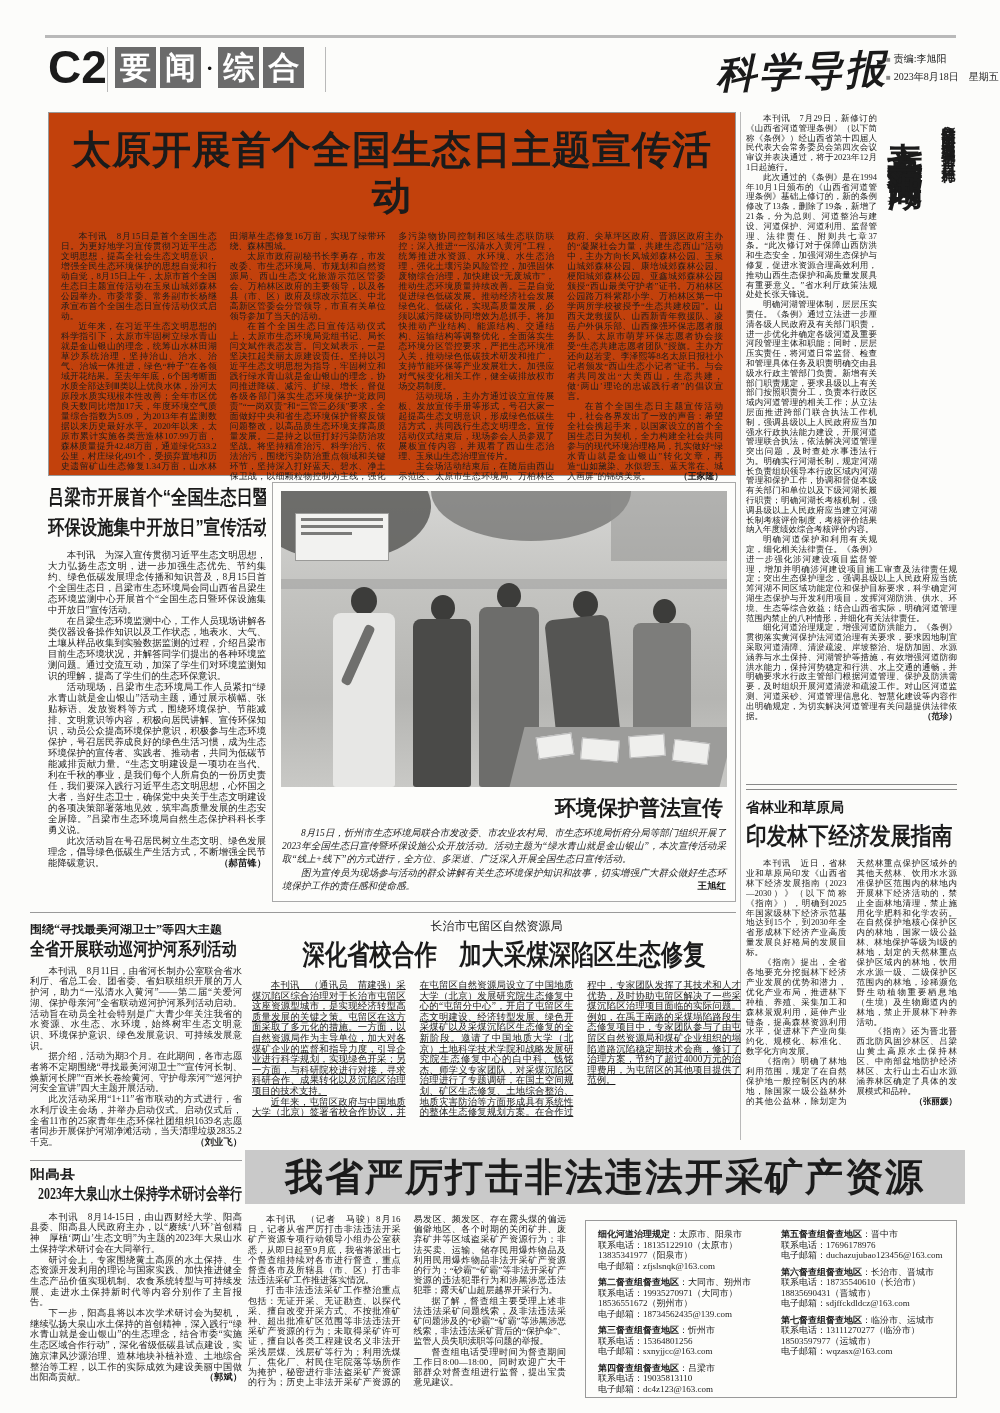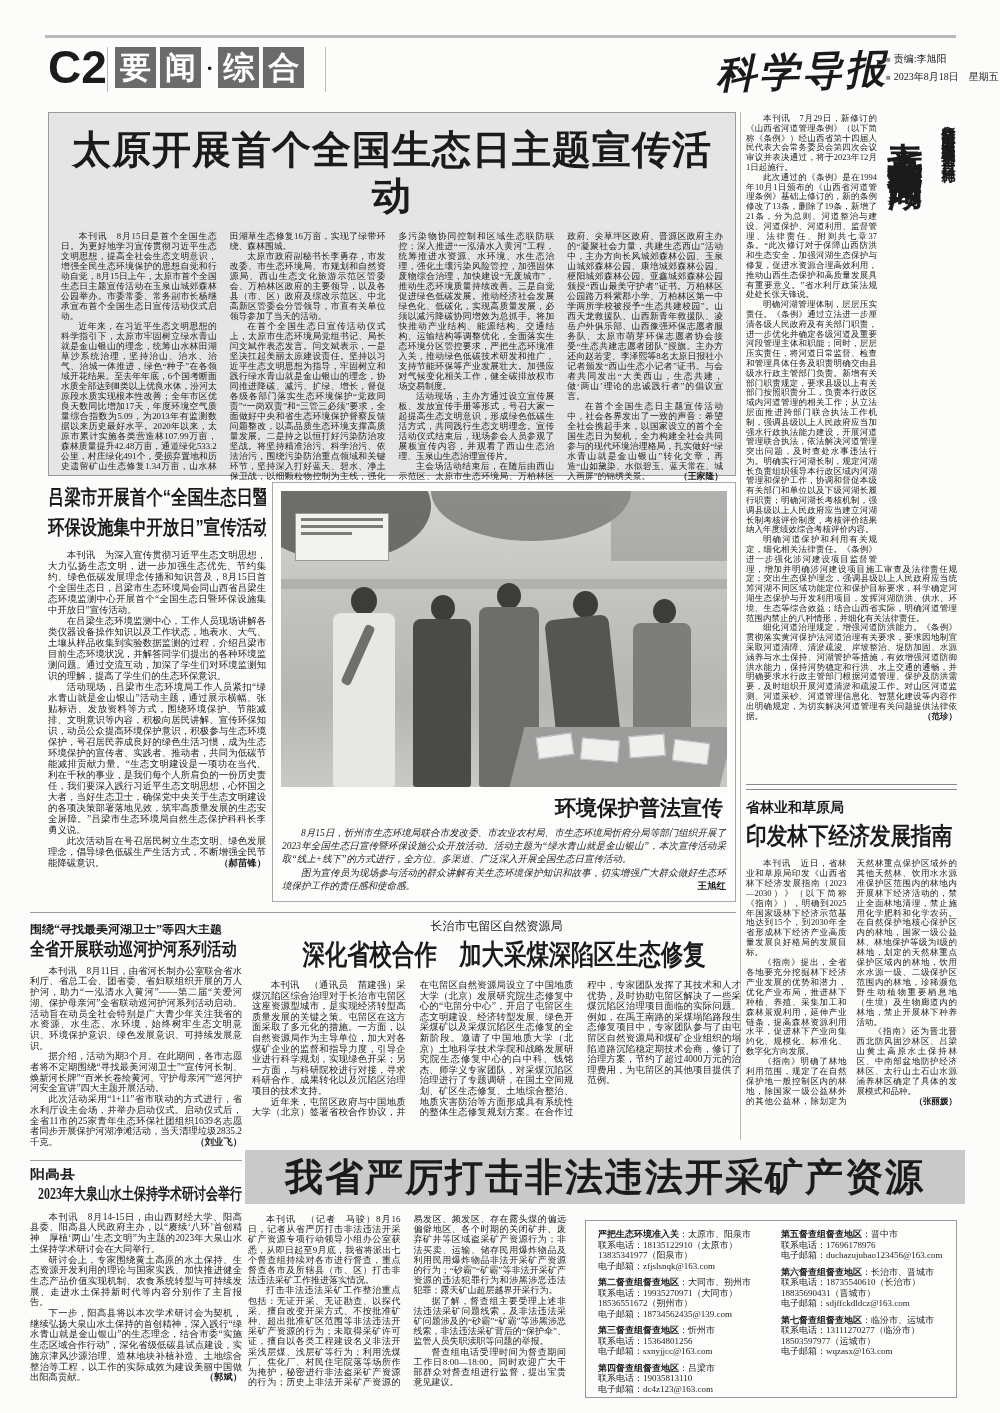--- a/index.html
+++ b/index.html
@@ -15,21 +15,21 @@
   .sec-dot{font-size:22px;font-weight:bold;color:#111;margin:0 1px;}
   .masthead{font-family:"DejaVu Serif",serif;font-style:italic;font-weight:bold;font-size:40px;
             letter-spacing:3px;transform:rotate(-2deg);color:#1a1a1a;}
   .issue-info{font-size:10px;line-height:17px;color:#222;white-space:nowrap;}
   .sq{color:#8a8a8a;font-size:8px;margin-right:3px;}
   
   .body-txt p{margin:0;text-indent:2em;text-align:justify;}
   .byl{float:right;font-weight:bold;}
   .cond{display:inline-block;transform-origin:0 50%;white-space:nowrap;}
   
-  .tai-box{border:1px solid #9a9a9a;padding:6px 12px;box-sizing:border-box;background:#e5e5e5;}
+  .tai-box{border:1px solid #9a9a9a;padding:6px 12px;box-sizing:border-box;background:#c2410c;}
   .tai-head{font-family:"Liberation Sans",sans-serif;font-weight:bold;font-size:39px;line-height:46px;
             text-align:center;margin:8px 0 12px;letter-spacing:1px;}
   .tai-body{column-count:4;column-gap:13px;height:282px;overflow:hidden;font-size:8.8px;line-height:10px;}
   
   .qz{overflow:hidden;font-size:8.5px;line-height:9.8px;}
   .qz-float{float:right;width:74px;height:448px;position:relative;margin-left:6px;}
   .qz-vhead{position:absolute;left:0;top:2;writing-mode:vertical-rl;font-family:"Liberation Sans",sans-serif;
             font-weight:bold;font-size:35px;letter-spacing:3px;line-height:44px;}
   .qz-vsub{position:absolute;right:0;top:4;writing-mode:vertical-rl;font-size:14px;font-weight:bold;
            letter-spacing:2px;line-height:18px;}
@@ -70,21 +70,21 @@
   .yg{overflow:hidden;font-size:9.3px;line-height:10.7px;}
   .yg-kicker{font-size:15px;font-weight:bold;margin:0 0 4px;}
   .yg-head{font-weight:bold;font-size:16px;line-height:22px;margin:0 8px 7px;}
   .yg-head .cond{transform:scaleX(0.75);}
   
   .sh{overflow:hidden;}
   .sh-kicker{font-size:12px;text-align:center;margin:0 0 3px;}
   .sh-head{font-family:"Liberation Sans",sans-serif;font-weight:bold;font-size:28px;line-height:34px;
            text-align:center;margin:0 0 8px;}
   .sh-head .cond{transform-origin:50% 50%;transform:scaleX(0.8);}
-  .sh-body{column-count:3;column-gap:14px;height:158px;overflow:hidden;font-size:9.4px;line-height:10.6px;}
+  .sh-body{column-count:3;column-gap:14px;height:158px;overflow:hidden;font-size:9.4px;line-height:10.6px;text-decoration:underline;}
   
   .kc-band{background:#c9c9c9;text-align:center;}
   .kc-headline{font-family:"Liberation Sans",sans-serif;font-weight:bold;font-size:38px;line-height:54px;letter-spacing:2px;}
   .kc-body{column-count:2;column-gap:13px;height:199px;overflow:hidden;font-size:9px;line-height:10.2px;}
   .contact-box{border:1px solid #999;box-sizing:border-box;padding:8px 12px;display:flex;gap:20px;
                font-size:9px;line-height:10.5px;overflow:hidden;background:#fdfdfb;}
   .contact-col{flex:1;}
   .c-entry{margin-bottom:6px;}
   .c-entry div:empty{display:none;}
   .c-label{font-weight:bold;}
@@ -234,21 +234,21 @@
   <div class="abs kc-body body-txt" style="left:248px;top:1214px;width:318px;">
     <p>本刊讯　（记者　马骏）8月16日，记者从省严厉打击非法违法开采矿产资源专项行动领导小组办公室获悉，从即日起至9月底，我省将派出七个督查组持续对各市进行督查，重点督查各市及所辖县（市、区）打击非法违法采矿工作推进落实情况。</p>
     <p>打击非法违法采矿工作整治重点包括：无证开采、无证勘查、以探代采、擅自改变开采方式、不按批准矿种、超出批准矿区范围等非法违法开采矿产资源的行为；未取得采矿许可证，擅自以各类工程建设名义非法开采浅层煤、浅层矿等行为；利用洗煤厂、焦化厂、村民住宅院落等场所作为掩护，秘密进行非法盗采矿产资源的行为；历史上非法开采矿产资源的易发区、频发区、存在露头煤的偏远偏僻地区、各个时期的关闭矿井、废弃矿井等区域盗采矿产资源行为；非法买卖、运输、储存民用爆炸物品及利用民用爆炸物品非法开采矿产资源的行为；“砂霸”“矿霸”等非法开采矿产资源的违法犯罪行为和涉黑涉恶违法犯罪；露天矿山超层越界开采行为。</p>
     <p>据了解，督查组主要受理上述非法违法采矿问题线索，及非法违法采矿问题涉及的“砂霸”“矿霸”等涉黑涉恶线索，非法违法采矿背后的“保护伞”、监管人员失职渎职等问题的举报。</p>
     <p>督查组电话受理时间为督查期间工作日8:00—18:00。同时欢迎广大干部群众对督查组进行监督，提出宝贵意见建议。</p>
   </div>
 
   <div class="abs contact-box" style="left:585px;top:1220px;width:372px;height:178px;">
     <div class="contact-col">
       <div class="c-entry">
-        <div><span class="c-label">严把生态环境准入关</span><span>：太原市、阳泉市</span></div>
+        <div><span class="c-label">细化河道治理规定</span><span>：太原市、阳泉市</span></div>
         <div>联系电话：18135122910（太原市）</div>
         <div>13835341977（阳泉市）</div>
         <div>电子邮箱：zfjslsnqk@163.com</div>
       </div>
       <div class="c-entry">
         <div><span class="c-label">第二督查组督查地区</span><span>：大同市、朔州市</span></div>
         <div>联系电话：19935270971（大同市）</div>
         <div>18536551672（朔州市）</div>
         <div>电子邮箱：18734562435@139.com</div>
       </div>

